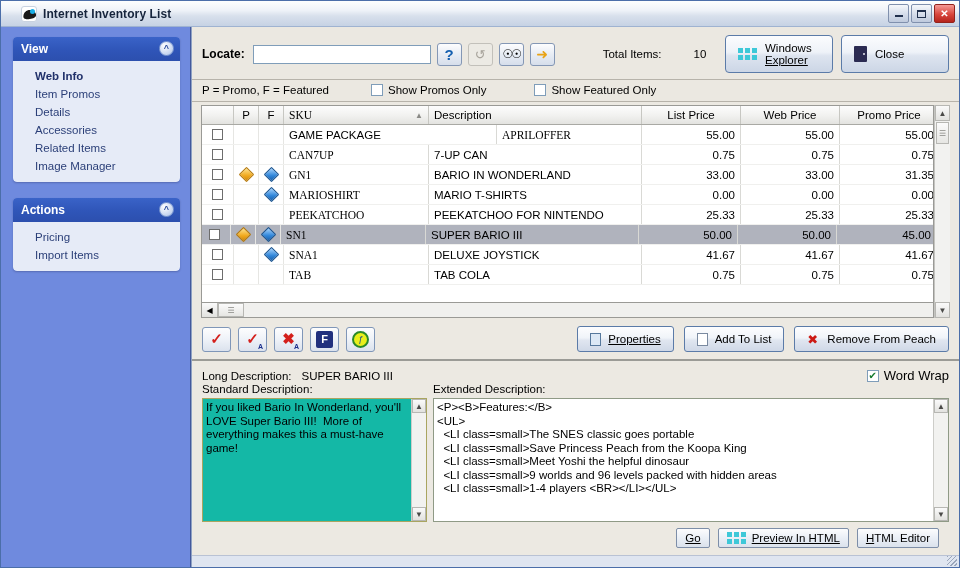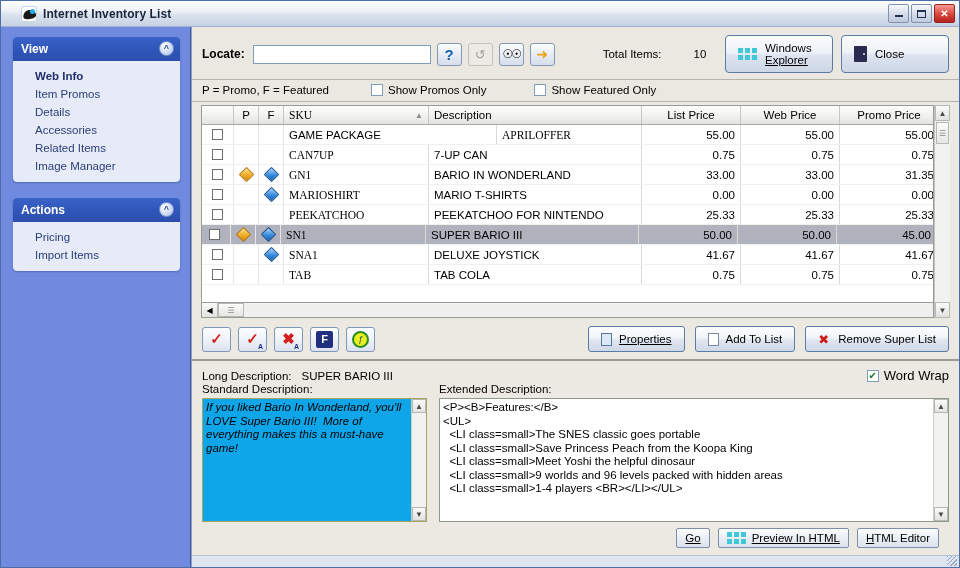--- a/index.html
+++ b/index.html
@@ -215,32 +215,32 @@
   .xdoc::before { content:"✖"; position:absolute; left:0; top:0; color:#cc1a14; font-size:13px; }
 
   #sep { height:2px; background:#9b9b96; margin:0; }
 
   
   #descpanel { flex:1; padding:7px 10px 0 10px; display:flex; flex-direction:column; min-height:0; }
   #longdesc-row { display:flex; align-items:center; font-size:11.5px; }
   #longdesc-label { margin-right:10px; }
   #longdesc-value { }
   #wordwrap-wrap { margin-left:auto; display:flex; align-items:center; font-size:13px;padding-left:30px; }
-  #desc-cols { display:flex; gap:12px; flex:1; min-height:0; }
+  #desc-cols { display:flex; gap:6px; flex:1; min-height:0; }
   .desc-col { display:flex; flex-direction:column; min-width:0; }
   .desc-col.std { width:225px; flex:0 0 225px; }
   .desc-col.ext { flex:1; }
   .desc-label { font-size:11.5px; margin-bottom:3px; }
   .ta-wrap { flex:1; display:flex; border:1px solid #8f9a86; min-height:0; }
   .ta-wrap.std { border-color:#a9a560; }
   .ta {
     flex:1; min-width:0; font-family:"Liberation Sans", sans-serif; font-size:11.5px;
     line-height:13.5px; padding:2px 3px; overflow:hidden; white-space:pre-wrap;
   }
-  .ta.yellow { background:#0ea5e9;font-style:italic; }
+  .ta.yellow { background:#14b8a6; }
   .ta.white { background:#fff; white-space:pre; }
   .ta-sb { width:15px; flex:0 0 15px; background:#f2f2f0; border-left:1px solid #cdcdc9;
            display:flex; flex-direction:column; }
   .ta-sb .sbtn { height:14px; flex:0 0 14px; }
 
   #bottombar { display:flex; align-items:center; padding:6px 10px 7px 10px; }
   #bottombar .right { margin-left:auto; display:flex; gap:8px; align-items:center; }
   .smbtn { height:20px; border:1px solid #7d8ea8; border-radius:2px;
            background:linear-gradient(to bottom,#fcfcfd,#eaeff6 50%,#dbe2ec);
            display:flex; align-items:center; gap:6px; padding:0 8px; font-size:11.5px; }
@@ -521,21 +521,21 @@
           <div class="wbtn">
             <span class="clip-icon"></span>
             <span><u>Properties</u></span>
           </div>
           <div class="wbtn">
             <span class="doc-icon"></span>
             <span>Add To List</span>
           </div>
           <div class="wbtn">
             <span class="xdoc"></span>
-            <span>Remove Super List</span>
+            <span>Remove From Peach</span>
           </div>
         </div>
       </div>
 
       <div id="sep"></div>
 
       <div id="descpanel">
         <div id="longdesc-row">
           <span id="longdesc-label">Long Description:</span>
           <span id="longdesc-value">SUPER BARIO III</span>

